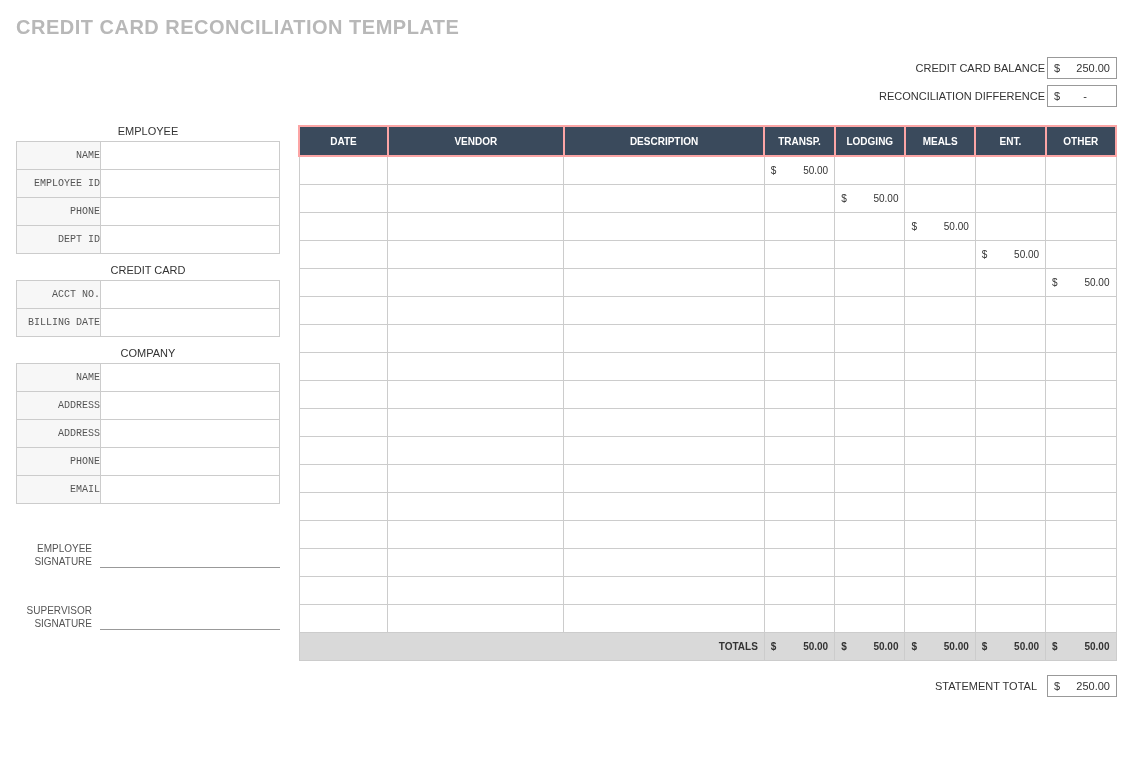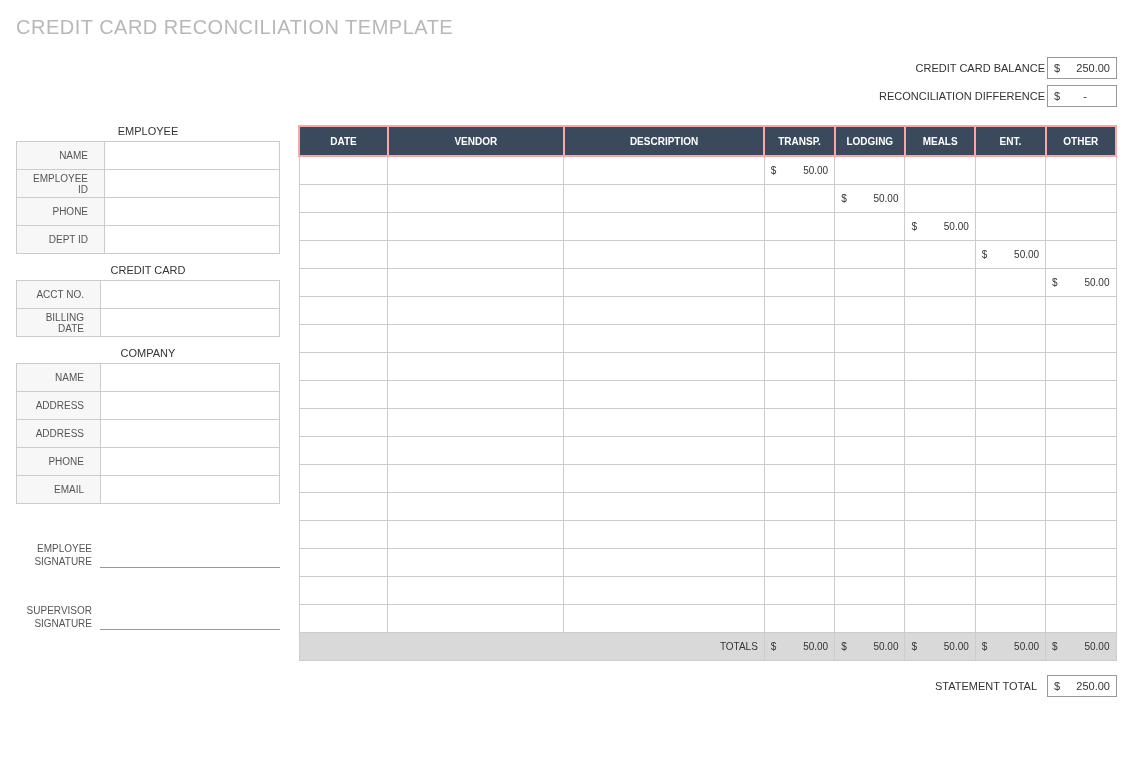--- a/index.html
+++ b/index.html
@@ -7,21 +7,21 @@
     margin: 0;
     padding: 16px;
     font-family: Arial, sans-serif;
     font-size: 11px;
     color: #333;
     background: #fff;
     width: 1133px;
   }
   .title {
     font-size: 20px;
-    font-weight: normal;
+    font-weight: bold;
     color: #b8b8b8;
     letter-spacing: 0.5px;
     margin-bottom: 18px;
   }
   .top-summary {
     display: flex;
     flex-direction: column;
     align-items: flex-end;
     gap: 6px;
     margin-bottom: 18px;
@@ -62,22 +62,23 @@
     text-align: center;
   }
   .section-label:first-child { margin-top: 0; }
   .field-table {
     border-collapse: collapse;
     width: 100%;
   }
   .field-table td {
     border: 1px solid #ccc;
     height: 28px;
-    padding: 0 16px;
+    padding: 0 0;
     font-size: 10px;
+    font-family: Liberation Mono, monospace;
   }
   .field-table td.lbl {
     width: 84px;
     background: #f7f7f7;
     text-align: right;
     color: #555;
   }
   .field-table td.val {
     background: #fff;
   }
@@ -129,21 +130,21 @@
   .grid td.money {
     text-align: left;
   }
   .money-wrap {
     display: flex;
     justify-content: space-between;
     align-items: center;
   }
   .grid tr.totals td {
     background: #d9d9d9;
-    font-weight: normal;
+    font-weight: bold;
   }
   .totals-label {
     text-align: right;
     padding-right: 8px;
   }
   .col-date   { width: 86px; }
   .col-vendor { width: 170px; }
   .col-desc   { width: 194px; }
   .col-amt    { width: 68px; }
   .bottom-summary {

